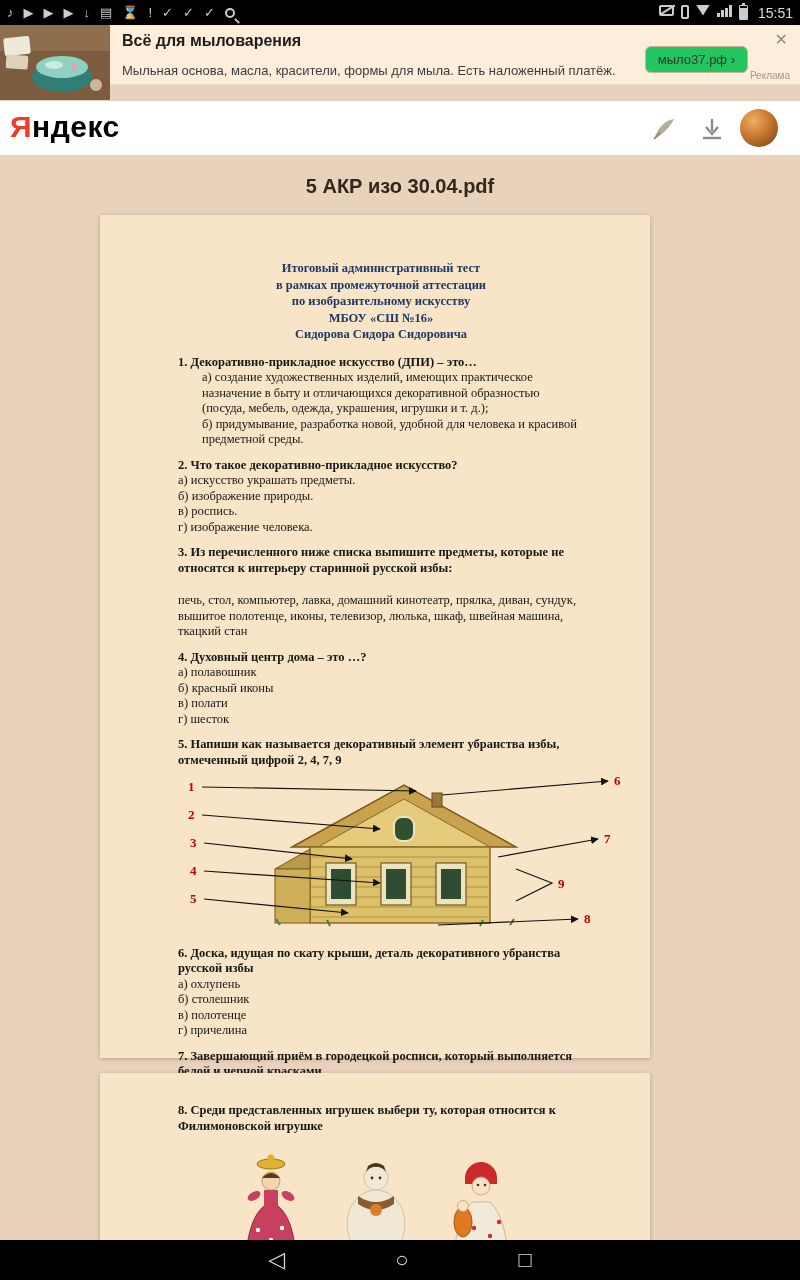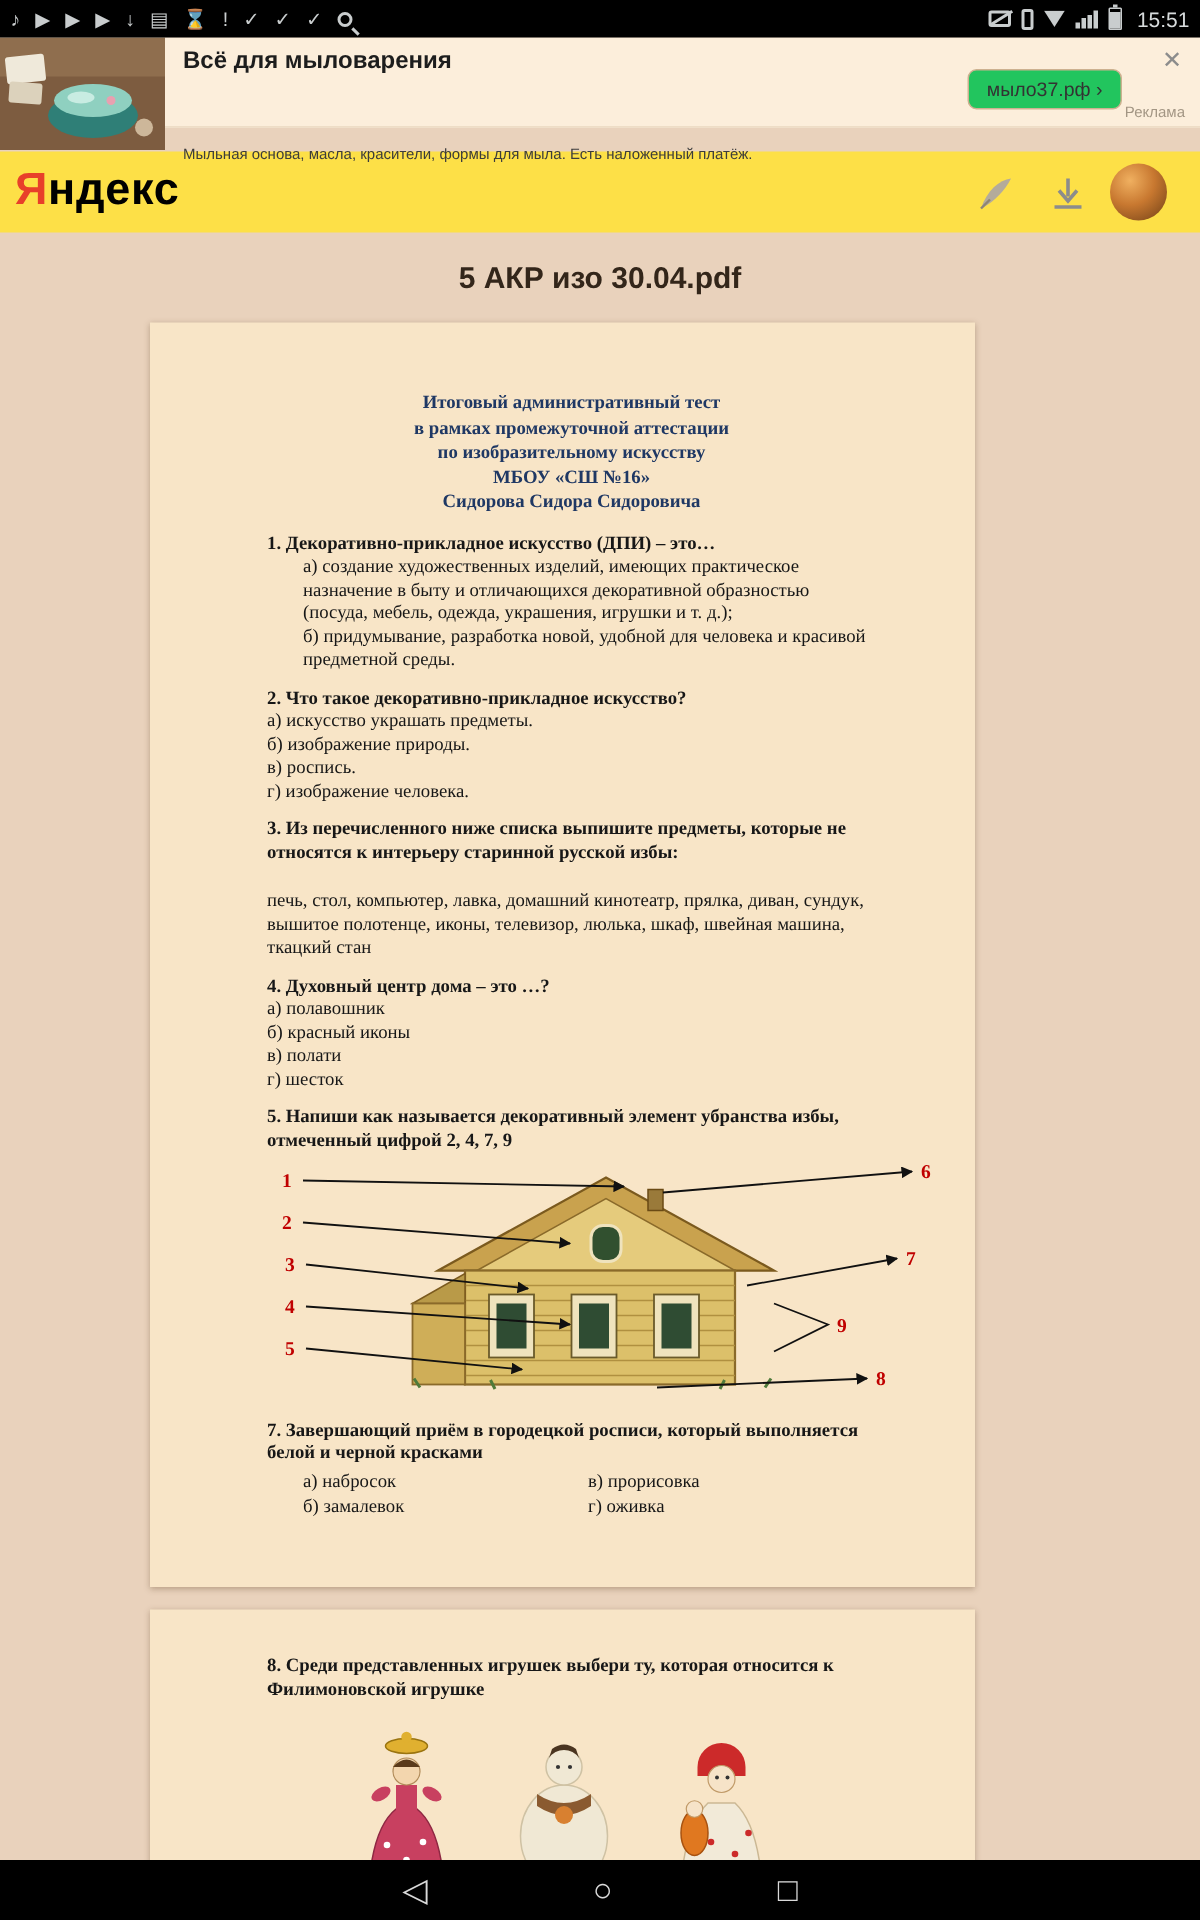--- a/index.html
+++ b/index.html
@@ -7,48 +7,48 @@
   body {
     position:relative; overflow:hidden;
     font-family:"Liberation Sans", sans-serif;
     background:#e9d2bc;
   }
 
   
   .status-bar { position:absolute; top:0; left:0; right:0; height:25px; background:#000;
     display:flex; align-items:center; justify-content:space-between; padding:0 7px; z-index:50; }
   .sb-left { display:flex; align-items:center; gap:10px; }
-  .sb-right { display:flex; align-items:center; gap:7px; }
+  .sb-right { display:flex; gap:7px; }
   .sb-ic { color:#c9cdce; font-size:13px; line-height:25px; }
   .sb-search { width:10px; height:10px; border:2px solid #c9cdce; border-radius:50%; position:relative; display:inline-block; }
   .sb-search::after { content:""; position:absolute; width:2px; height:6px; background:#c9cdce; transform:rotate(-45deg); left:9px; top:8px; }
   .sb-cast { width:15px; height:11px; border:2px solid #c9cdce; border-radius:2px; display:inline-block; position:relative; }
   .sb-cast::after { content:""; position:absolute; left:-2px; top:2px; width:17px; height:1.5px; background:#c9cdce; transform:rotate(-32deg); }
   .sb-vibrate { width:8px; height:14px; border:2px solid #c9cdce; border-radius:2px; display:inline-block; }
   .sb-wifi { width:14px; height:11px; background:#c9cdce; clip-path:polygon(0 0,100% 0,50% 100%); display:inline-block; }
   .sb-signal { display:inline-flex; align-items:flex-end; gap:1px; height:12px; }
   .sb-signal i { display:inline-block; width:3px; background:#c9cdce; }
   .sb-signal i:nth-child(1){height:4px}.sb-signal i:nth-child(2){height:7px}
   .sb-signal i:nth-child(3){height:9px}.sb-signal i:nth-child(4){height:12px}
   .sb-batt { width:9px; height:15px; border:1px solid #c9cdce; border-radius:1px; position:relative; background:linear-gradient(to top,#c9cdce 85%,transparent 85%); display:inline-block; }
   .sb-batt::before { content:""; position:absolute; top:-3px; left:2px; width:3px; height:2px; background:#c9cdce; }
   .sb-time { color:#d7dbdc; font-size:14px; margin-left:3px; }
 
   
   .ad-banner { position:absolute; top:25px; left:0; right:0; height:60px; background:#fceedb; z-index:40; border-bottom:1px solid #eeddc6; }
   .ad-photo { position:absolute; left:0; top:0; width:110px; height:75px; }
   .ad-title { position:absolute; left:122px; top:7px; font-size:16px; font-weight:bold; color:#1d1d1d; }
-  .ad-desc { position:absolute; left:122px; top:38px; width:520px; font-size:10px; color:#3c3c3c;margin-top:35px; }
+  .ad-desc { position:absolute; left:122px; top:38px; width:520px; font-size:13px; color:#3c3c3c; }
   .ad-button { position:absolute; right:52px; top:21px; border:1px solid #cdb190; border-radius:6px; background:#22c55e;
     font-size:13px; color:#333; padding:5px 12px; cursor:pointer; }
   .ad-close { position:absolute; right:8px; top:1px; color:#8c8c8c; font-size:16px; padding:4px; cursor:pointer; }
   .ad-disclaimer { position:absolute; right:10px; bottom:3px; font-size:10px; color:#a39684; }
 
   
-  .yx-header { position:absolute; top:101px; left:0; right:0; height:54px; background:#fde047; z-index:30; }
+  .yx-header { position:absolute; top:101px; left:0; right:0; height:54px; background:#ffffff; z-index:30; }
   .yx-logo { position:absolute; left:10px; top:9px; font-size:30px; font-weight:bold; letter-spacing:.5px; color:#000; cursor:pointer; }
   .yx-logo .ya { color:#e8402a; }
   .yx-ic { position:absolute; top:14px; width:28px; height:28px; cursor:pointer; }
   .yx-pen { left:650px; }
   .yx-dl { left:698px; }
   .yx-avatar { position:absolute; left:740px; top:8px; width:38px; height:38px; border-radius:50%;
     background:radial-gradient(circle at 35% 30%, #f0b060 0%, #c87830 45%, #6e3f16 100%); cursor:pointer; }
 
   
   .content { position:absolute; top:155px; left:0; right:0; bottom:40px; background:#e9d2bc; overflow:hidden; }
@@ -241,20 +241,27 @@
             <text x="10" y="130">5</text>
             <text x="434" y="12">6</text>
             <text x="424" y="70">7</text>
             <text x="404" y="150">8</text>
             <text x="378" y="115">9</text>
           </g>
         </svg>
       </div>
     </div>
 
+    <div class="q">
+      <div class="q-text">6. Доска, идущая по скату крыши, деталь декоративного убранства русской избы</div>
+      <div class="opt">а) охлупень</div>
+      <div class="opt">б) столешник</div>
+      <div class="opt">в) полотенце</div>
+      <div class="opt">г) причелина</div>
+    </div>
 
     <div class="q">
       <div class="q-text">7. Завершающий приём в городецкой росписи, который выполняется белой и черной красками</div>
       <div class="q7-grid">
         <div class="opt">а) набросок</div>
         <div class="opt">в) прорисовка</div>
         <div class="opt">б) замалевок</div>
         <div class="opt">г) оживка</div>
       </div>
     </div>

